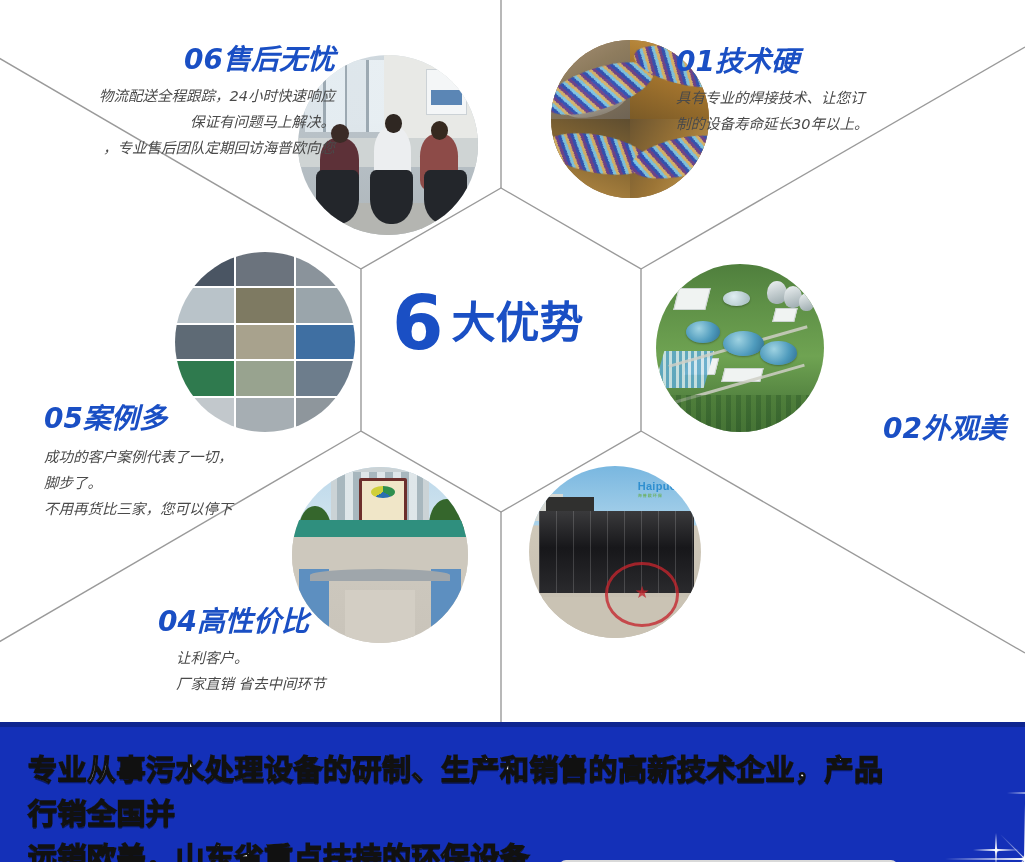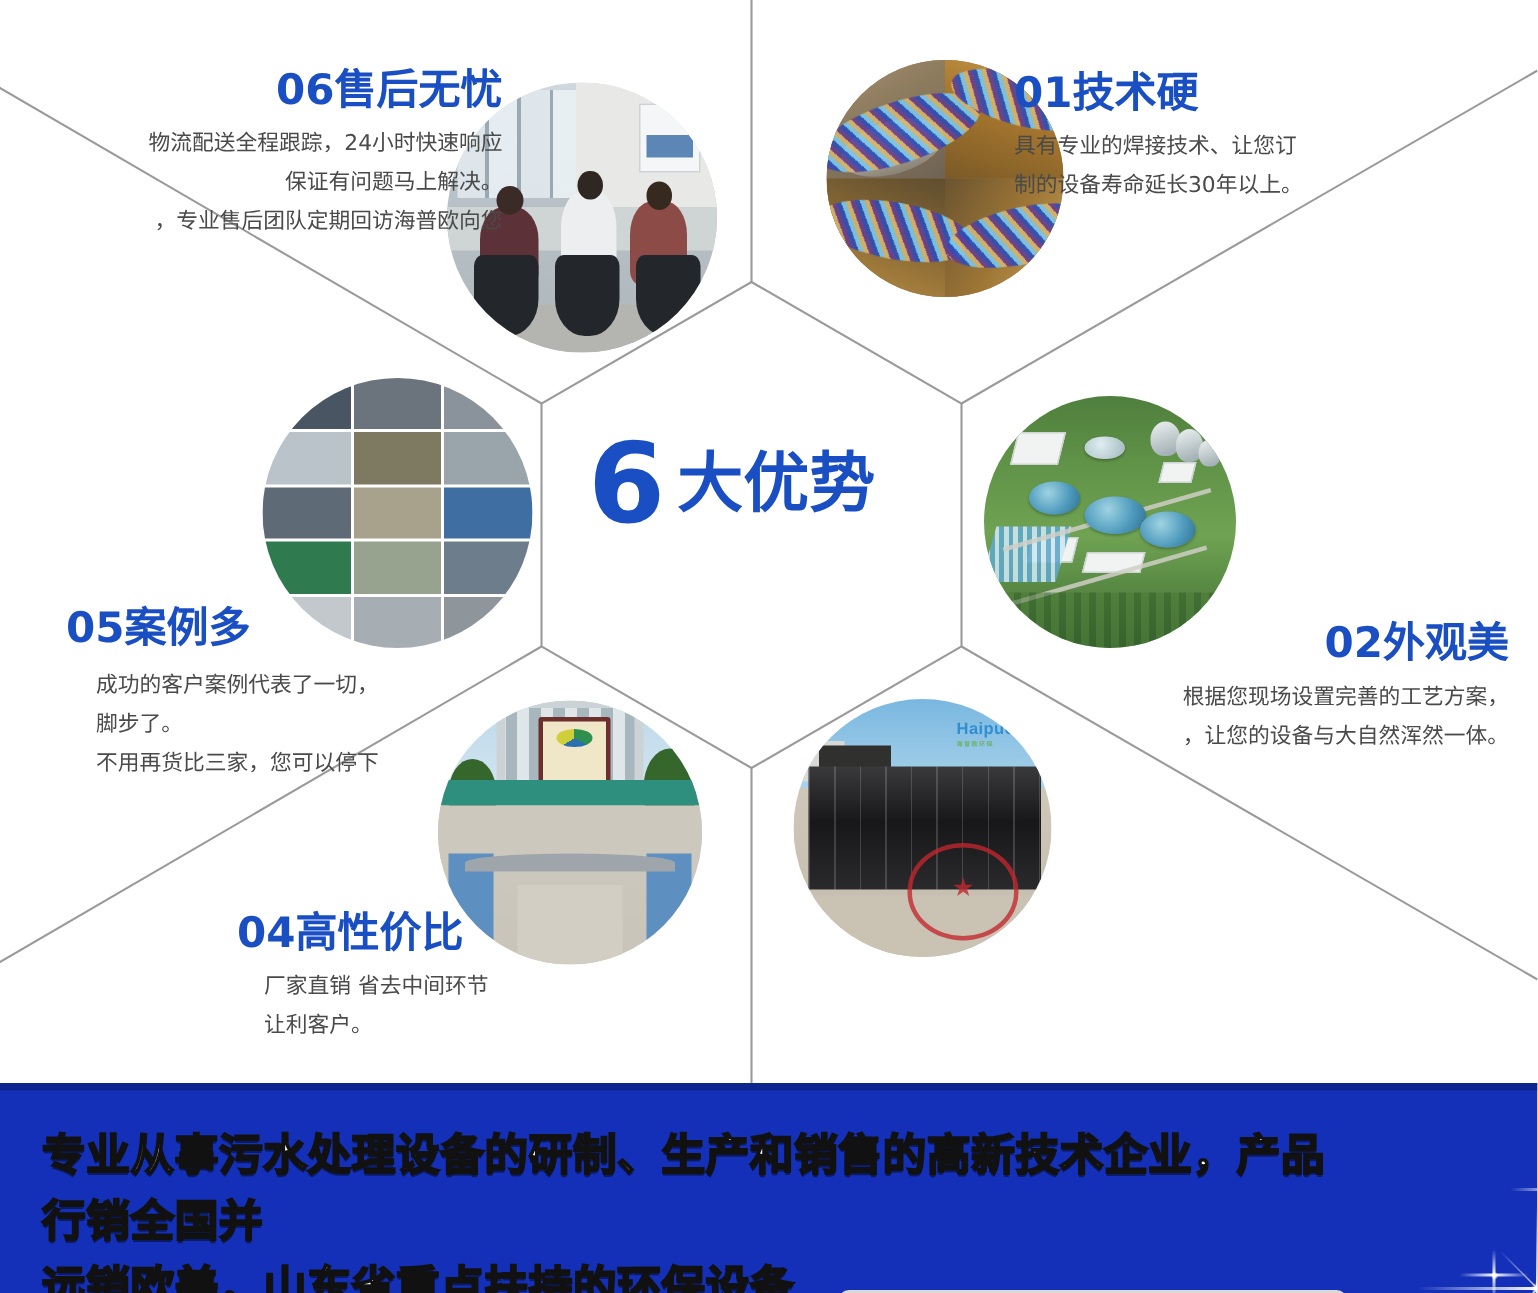--- a/index.html
+++ b/index.html
@@ -125,21 +125,21 @@
   .ph-equip .ground{position:absolute;left:0;bottom:0;width:100%;height:24%;background:#cac3b4;}
   .ph-equip .logo{position:absolute;right:10%;top:8%;font-size:11px;font-weight:bold;color:#2f8fd0;letter-spacing:.3px;
     font-family:"Liberation Sans",sans-serif;}
   .ph-equip .logo small{display:block;font-size:4px;color:#6fb36f;letter-spacing:1px;}
   .ph-equip .stamp{position:absolute;left:44%;top:56%;width:40%;height:34%;border-radius:50%;
     border:3px solid #c4262e;opacity:.78;}
   .ph-equip .stamp:before{content:"★";position:absolute;left:50%;top:46%;transform:translate(-50%,-50%);
     color:#c4262e;font-size:17px;}
 
   
-  .blk{position:absolute;z-index:4;}
+  .blk{position:absolute;z-index:4;font-style:italic;}
   .ttl{
     color:#1a4fc4;font-weight:bold;font-size:28px;line-height:1;
     letter-spacing:0px;white-space:nowrap;
     font-family:"DejaVu Sans","Liberation Sans",sans-serif;
   }
   .desc{color:#4a4a4a;font-size:14.5px;line-height:1.78;
     font-family:"DejaVu Sans","Liberation Sans",sans-serif;}
   .ra{text-align:right;}
   .la{text-align:left;}
 
@@ -259,21 +259,21 @@
       <i style="background: rgb(47, 122, 78);"></i>
         <i style="background: rgb(152, 163, 143);"></i>
         <i style="background: rgb(109, 125, 140);"></i>
         <i style="background: rgb(194, 200, 204);"></i>
         <i style="background: rgb(166, 174, 179);"></i>
         <i style="background: rgb(142, 150, 156);"></i>
     </div>
   </div>
   <div class="blk la" style="left:44px;top:405px;width:300px;">
     <div class="ttl">05案例多</div>
-    <div class="desc" style="margin-top:12px;margin-left:20px;">
+    <div class="desc" style="margin-top:12px;">
       <div>成功的客户案例代表了一切，</div>
       <div>脚步了。</div>
       <div>不用再货比三家，您可以停下</div>
     </div>
   </div>
 
   <div class="circ" style="left:656px;top:264px;width:168px;height:168px;">
     <div class="ph ph-aerial">
       <div class="bld g1"></div>
         <div class="bld g2"></div>
@@ -287,45 +287,41 @@
       <div class="road r1"></div>
         <div class="road r2"></div>
       <div class="tank t1"></div>
         <div class="tank t2"></div>
         <div class="tank t3"></div>
       <div class="trees"></div>
     </div>
   </div>
   <div class="blk ra" style="left:690px;top:415px;width:316px;">
     <div class="ttl">02外观美</div>
-    <div class="desc" style="margin-top:10px;">
-      <div>根据您现场设置完善的工艺方案，</div>
-      <div>，让您的设备与大自然浑然一体。</div>
-    </div>
   </div>
 
   <div class="circ" style="left:292px;top:467px;width:176px;height:176px;">
     <div class="ph ph-gate">
       <div class="bldg"></div>
       <div class="sign"></div>
       <div class="tree tr1"></div>
         <div class="tree tr2"></div>
       <div class="wall"></div>
       <div class="yard"></div>
       <div class="pillarL"></div>
         <div class="pillarR"></div>
       <div class="gatebar"></div>
       <div class="drive"></div>
     </div>
   </div>
   <div class="blk la" style="left:158px;top:608px;width:300px;">
     <div class="ttl">04高性价比</div>
     <div class="desc" style="margin-top:10px;padding-left:18px;">
+      <div>让利客户。</div>
       <div>厂家直销 省去中间环节</div>
-      <div>让利客户。</div>
     </div>
   </div>
 
   <div class="circ" style="left:529px;top:466px;width:172px;height:172px;">
     <div class="ph ph-equip">
       <div class="bldg2"></div>
       <div class="top"></div>
       <div class="tankbody"></div>
       <div class="ground"></div>
       <div class="logo">

